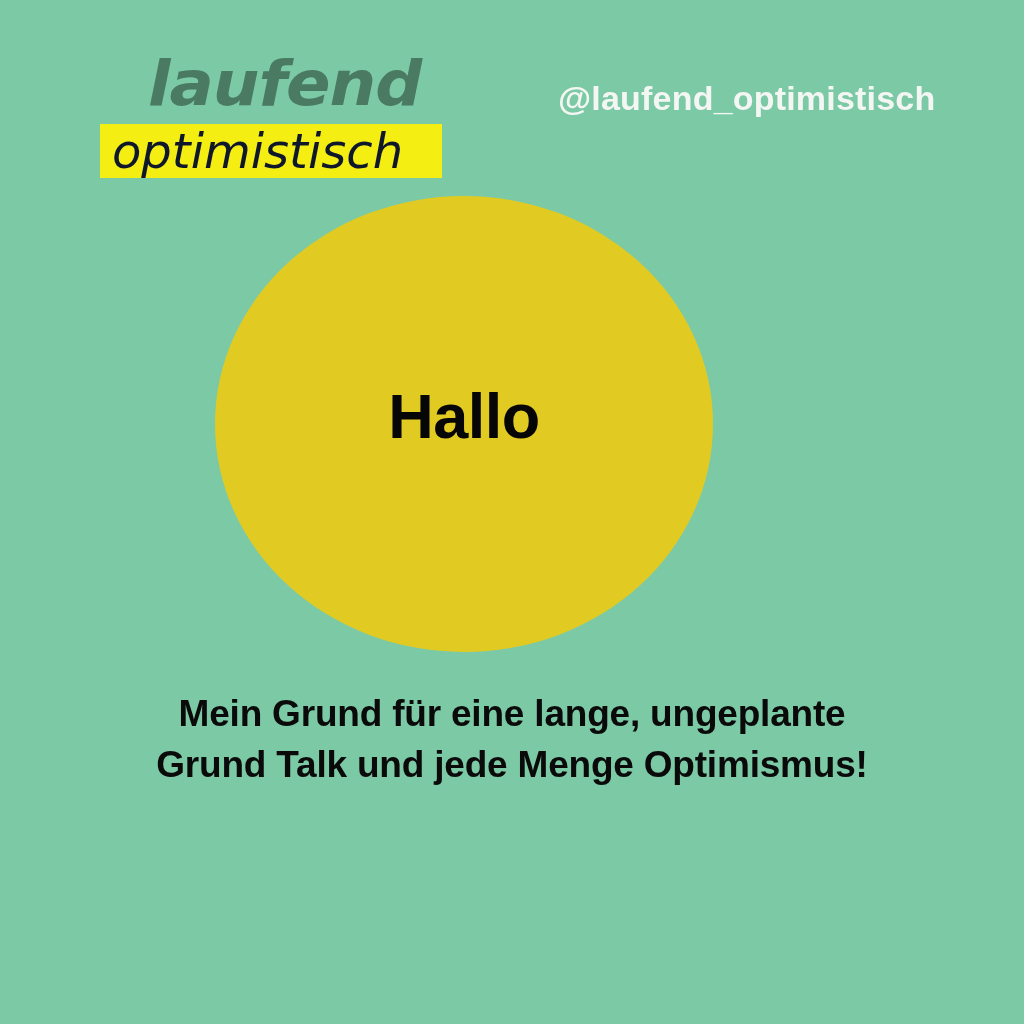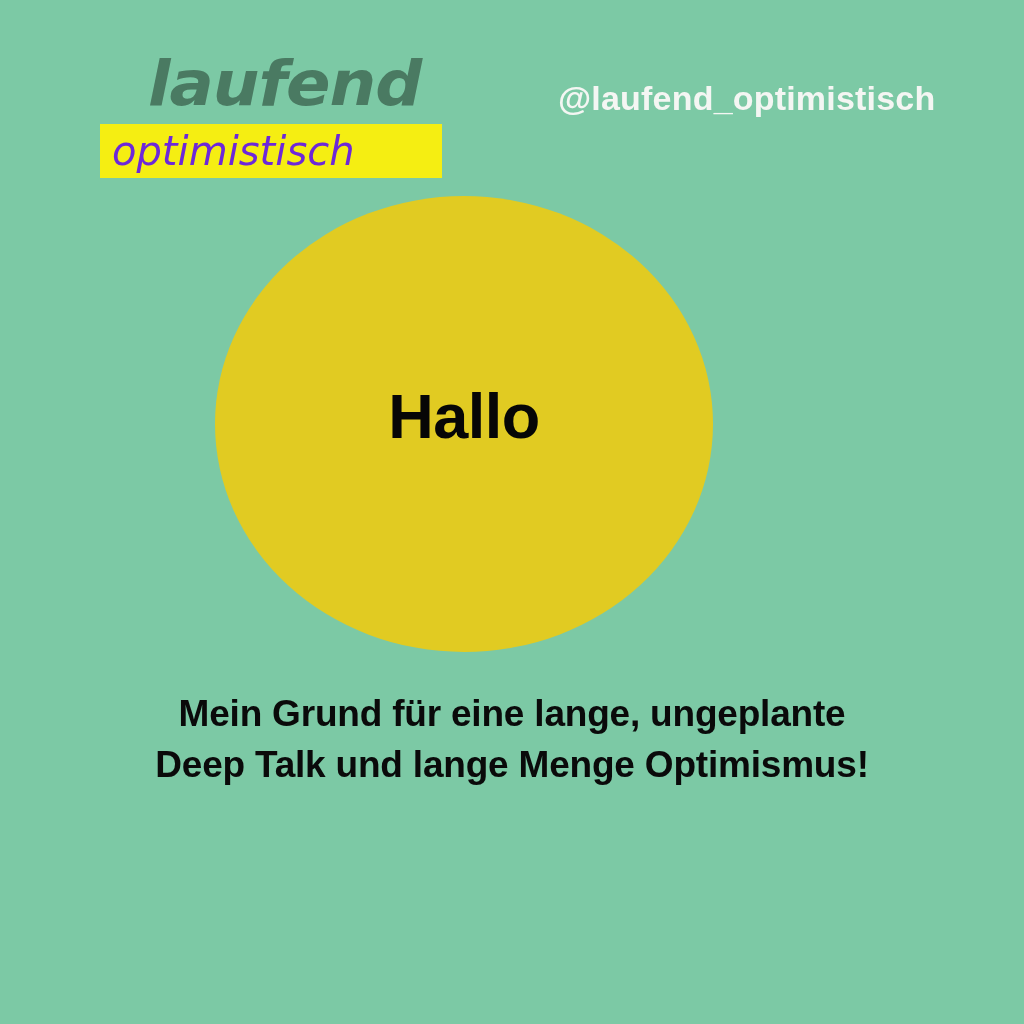--- a/index.html
+++ b/index.html
@@ -55,25 +55,25 @@
     width: 342px;
     height: 54px;
     background: #f5ee12;
   }
 
   .brand-word-bottom {
     position: absolute;
     left: 12px;
     top: 74px;
     font-family: "DejaVu Sans", sans-serif;
-    font-size: 40px;
+    font-size: 48px;
     font-weight: 400;
     font-style: italic;
     letter-spacing: 0px;
-    color: #6d28d9;
+    color: #0f172a;
     line-height: 62px;
     white-space: nowrap;
   }
 
   
   .handle {
     position: absolute;
     left: 558px;
     top: 63px;
     font-family: "Liberation Sans", sans-serif;
@@ -149,16 +149,16 @@
   <div class="handle">@laufend_optimistisch</div>
 
   <div class="circle">
     <div class="circle-inner">
       <div class="circle-line">Hallo</div>
     </div>
   </div>
 
   <div class="caption">
     <div class="caption-line">Mein Grund für eine lange, ungeplante</div>
-    <div class="caption-line">Deep Talk und lange Menge Optimismus!</div>
+    <div class="caption-line">Grund Talk und jede Menge Optimismus!</div>
   </div>
 
 </div>
 
 </body></html>

